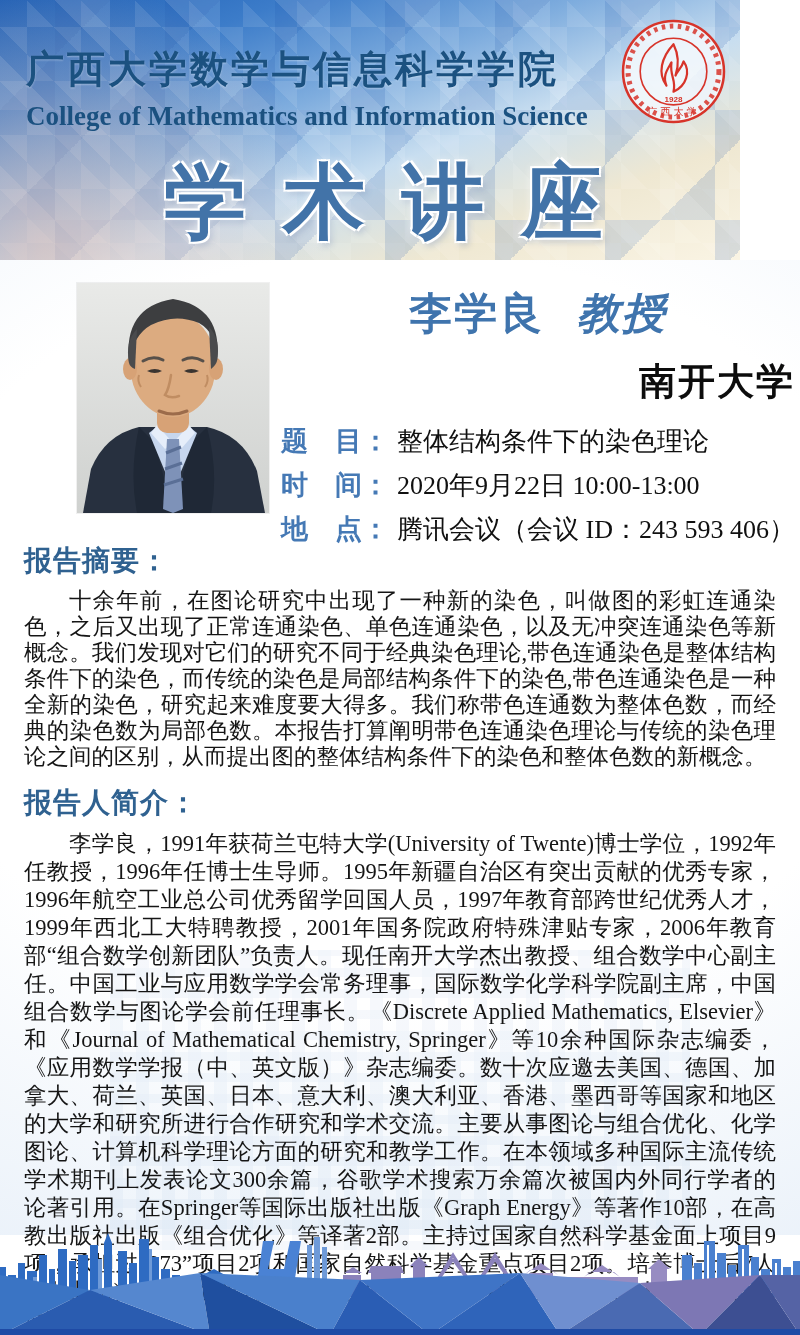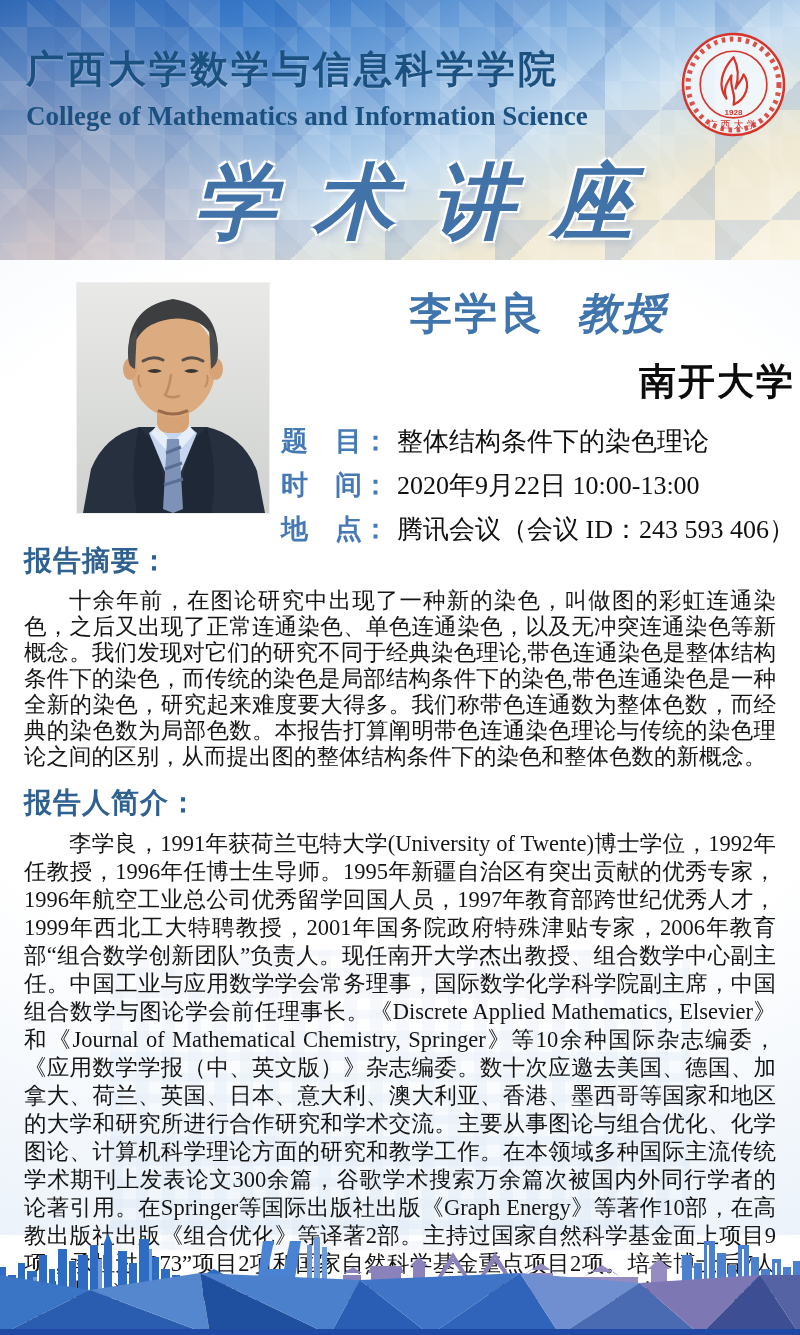--- a/index.html
+++ b/index.html
@@ -6,43 +6,43 @@
   html,body { background:#ffffff; }
   body { font-family:"Liberation Sans","DejaVu Sans",sans-serif; }
 
   .poster{
     position:relative; width:800px; height:1335px; margin:0 auto;
     background:#ffffff; overflow:hidden;
   }
 
   
   .header{
-    position:relative; width:800px; height:260px;
+    position:relative; width:740px; height:260px;
     background:
       radial-gradient(circle at 6% 96%, rgba(242,196,176,.55), transparent 38%),
       linear-gradient(45deg,  rgba(255,255,255,.12) 25%, transparent 25% 75%, rgba(255,255,255,.12) 75%) 0 0/110px 110px,
       linear-gradient(135deg, rgba(22,78,168,.15) 25%, transparent 25% 75%, rgba(22,78,168,.15) 75%) 55px 0/110px 110px,
       linear-gradient(45deg,  rgba(255,255,255,.10) 25%, transparent 25% 75%, rgba(255,255,255,.10) 75%) 27px 27px/54px 54px,
       linear-gradient(160deg, #1d5fb6 0%, #3c7cc9 20%, #7fadde 40%, #c8def0 58%, #efe8d2 78%, #faf4e4 100%);
   }
   .college{ position:absolute; left:26px; top:44px; }
   .college-cn{
     font-size:38px; font-weight:bold; color:#1b5180; letter-spacing:3px;
     text-shadow:0 1px 2px rgba(255,255,255,.35);
   }
   .college-en{
     margin-top:6px; font-family:"Liberation Serif","DejaVu Serif",serif;
     font-size:27px; font-weight:bold; color:#1b5180;text-align:center;
   }
-  .seal{ position:absolute; right:14px; top:32px; width:105px; height:105px; }
+  .seal{ position:absolute; right:14px; top:19px; width:105px; height:105px; }
 
   .banner-title{
     position:absolute; left:0; right:0; top:148px; text-align:center;
     font-family:"Liberation Serif","DejaVu Serif",serif;
-    font-size:82px; font-weight:bold; font-style:italic; color:#4273a8;
+    font-size:82px; font-weight:bold; color:#4273a8;
     letter-spacing:0.45em; text-indent:0.45em;
     text-shadow:
       -2px -2px 0 #ffffff, 2px -2px 0 #ffffff, -2px 2px 0 #ffffff, 2px 2px 0 #ffffff,
       0 0 10px rgba(255,255,255,.9), 3px 4px 6px rgba(60,90,140,.35);
     padding-left: 27px;
   }
 
   
   .main{
     position:absolute; top:260px; left:0; width:800px; height:975px;

